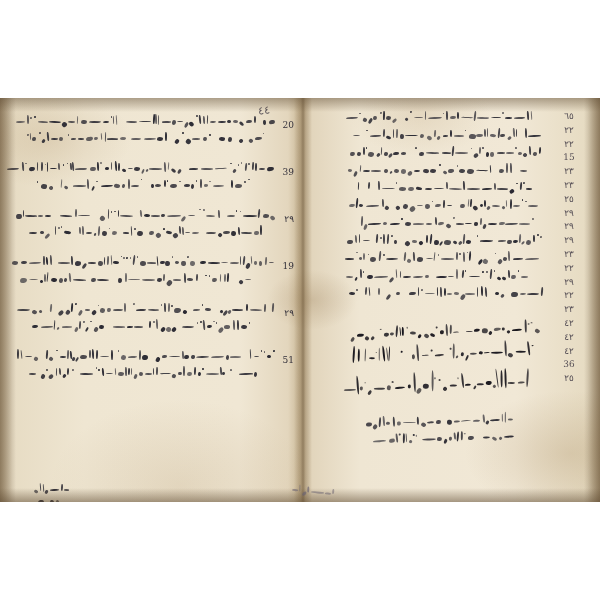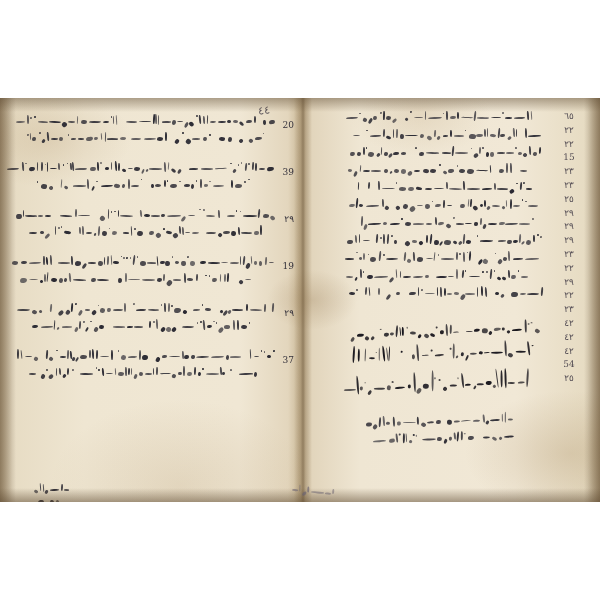--- a/index.html
+++ b/index.html
@@ -638,21 +638,21 @@
               <span class="ink" style="position: absolute; right: 186.107px; top: -2.58188px; width: 1.58938px; height: 1.2806px; transform: rotate(0deg); opacity: 0.67;"></span>
               <span class="ink" style="position: absolute; right: 190.247px; top: -3.94919px; width: 1.94127px; height: 7.18034px; transform: rotate(2.7deg); opacity: 0.92;"></span>
               <span class="ink" style="position: absolute; right: 194.06px; top: 2.16px; width: 3.06703px; height: 3.71555px; transform: rotate(31.1deg); opacity: 0.96;"></span>
               <span class="ink" style="position: absolute; right: 199.063px; top: -3.94532px; width: 1.98917px; height: 7.1733px; transform: rotate(-5.1deg); opacity: 0.83;"></span>
               <span class="ink" style="position: absolute; right: 202.549px; top: -4.24752px; width: 1.37837px; height: 7.72277px; transform: rotate(2deg); opacity: 0.86;"></span>
               <span class="ink" style="position: absolute; right: 206.603px; top: 2.16px; width: 3.60696px; height: 5.06121px; transform: rotate(38.6deg); opacity: 0.83;"></span>
               <span class="ink" style="position: absolute; right: 211.514px; top: -2.94228px; width: 1.84571px; height: 1.75823px; transform: rotate(0deg); opacity: 0.83;"></span>
               <span class="ink" style="position: absolute; right: 214.917px; top: 2.16px; width: 3.71872px; height: 5.09673px; transform: rotate(18.5deg); opacity: 0.89;"></span>
               <span class="ink" style="position: absolute; right: 223.911px; top: 1.296px; width: 6.56287px; height: 1.70728px; transform: rotate(2.1deg); opacity: 0.85;"></span>
             </div>
-            <div style="position: absolute; right: 2px; top: 257px; font-size: 9px; color: rgb(51, 48, 58); font-family: &quot;DejaVu Serif&quot;, serif;">37</div>
+            <div style="position: absolute; right: 2px; top: 257px; font-size: 9px; color: rgb(51, 48, 58); font-family: &quot;DejaVu Serif&quot;, serif;">51</div>
           </div>
         <div class="sig" id="left-sig" style="left: 22px; bottom: 14px; position: absolute;">
             <div class="hand-line" style="left: 0px; top: 0px; width: 42px; height: 6px;">
               <span class="ink" style="position: absolute; right: 2.57621px; top: 1.08px; width: 5.43871px; height: 1.734px; transform: rotate(2.7deg); opacity: 0.78;"></span>
               <span class="ink" style="position: absolute; right: 9.47673px; top: -3.85484px; width: 1.67125px; height: 7.0088px; transform: rotate(3.1deg); opacity: 0.83;"></span>
               <span class="ink" style="position: absolute; right: 12.6359px; top: 1.08px; width: 9.47909px; height: 1.71098px; transform: rotate(-2.6deg); opacity: 0.97;"></span>
               <span class="ink" style="position: absolute; right: 23.3218px; top: 1.8px; width: 3.40604px; height: 3.8507px; transform: rotate(23.9deg); opacity: 0.84;"></span>
               <span class="ink" style="position: absolute; right: 28.0959px; top: -4.14424px; width: 1.39745px; height: 7.53499px; transform: rotate(-4.7deg); opacity: 0.8;"></span>
               <span class="ink" style="position: absolute; right: 30.5212px; top: -4.62914px; width: 1.30865px; height: 8.41662px; transform: rotate(-4.8deg); opacity: 0.82;"></span>
               <span class="ink" style="position: absolute; right: 34.128px; top: 1.8px; width: 3.89756px; height: 3.39922px; transform: rotate(29.8deg); opacity: 0.67;"></span>
@@ -1007,21 +1007,21 @@
             <div class="num">٢٩</div>
             <div class="num">٢٩</div>
             <div class="num">٢٣</div>
             <div class="num">٢٢</div>
             <div class="num">٢٩</div>
             <div class="num">٢٢</div>
             <div class="num">٢٣</div>
             <div class="num">٤٢</div>
             <div class="num">٤٢</div>
             <div class="num">٤٢</div>
-            <div class="num">54</div>
+            <div class="num">36</div>
             <div class="num">٢٥</div>
           </div>
         <div id="right-bold" style="position: absolute; inset: 0px; color: rgb(23, 21, 28);">
             <div class="hand-line" style="left: 42px; top: 232px; width: 190px; height: 9px; color: rgb(23, 21, 28); transform: rotate(-2.5deg);">
               <span class="ink" style="position: absolute; right: 1.97039px; top: 2.7px; width: 4.88603px; height: 3.78151px; transform: rotate(26.6deg); opacity: 0.68;"></span>
               <span class="ink" style="position: absolute; right: 8.75525px; top: -4.2543px; width: 1.98716px; height: 1.68471px; transform: rotate(0deg); opacity: 0.73;"></span>
               <span class="ink" style="position: absolute; right: 12.2187px; top: -3.29774px; width: 1.84714px; height: 1.39461px; transform: rotate(0deg); opacity: 1;"></span>
               <span class="ink" style="position: absolute; right: 15.831px; top: -7.00698px; width: 1.55461px; height: 12.74px; transform: rotate(-0.1deg); opacity: 0.81;"></span>
               <span class="ink" style="position: absolute; right: 19.3286px; top: 1.62px; width: 10.3646px; height: 1.98765px; transform: rotate(-1.2deg); opacity: 0.98;"></span>
               <span class="ink" style="position: absolute; right: 31.6745px; top: 2.7px; width: 2.85843px; height: 3.12966px; transform: rotate(35.1deg); opacity: 0.91;"></span>

